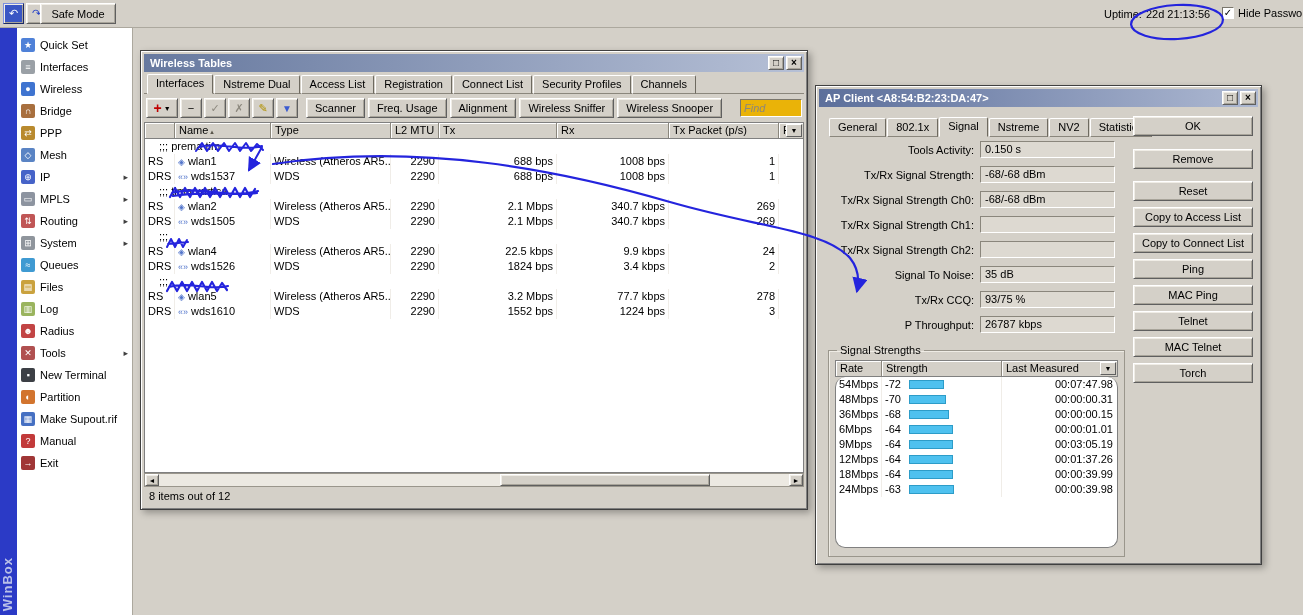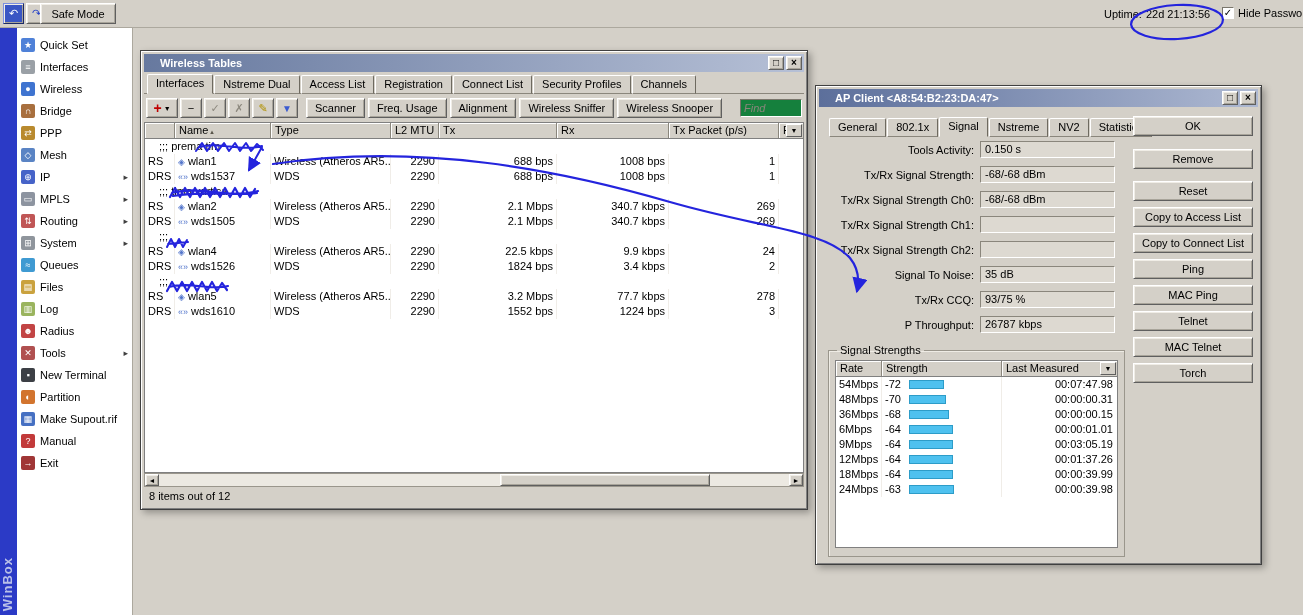--- a/index.html
+++ b/index.html
@@ -2,21 +2,21 @@
 <html><head>
 <meta charset="utf-8">
 <style>
   * { margin:0; padding:0; box-sizing:border-box; }
   html,body { background:#808080; }
   body { font-family:"Liberation Sans", sans-serif; font-size:11px; color:#000; cursor:default; }
   #screen { position:relative; width:1303px; height:615px; background:#d4d0c8; overflow:hidden; }
 
   .btn3d { background:#d4d0c8; border:1px solid; border-color:#ffffff #5f5f5f #5f5f5f #ffffff;
            box-shadow: inset 1px 1px 0 #f0ede6, inset -1px -1px 0 #a8a49a; }
-  .sunken { background:#15803d; border:1px solid; border-color:#7a766c #ffffff #ffffff #7a766c; }
+  .sunken { background:#eab308; border:1px solid; border-color:#7a766c #ffffff #ffffff #7a766c; }
 
   
   #topbar { position:absolute; left:0; top:0; width:1303px; height:28px; background:#d4d0c8; border-bottom:1px solid #aca89e; }
   .tb-btn { position:absolute; top:3px; height:21px; display:flex; align-items:center; justify-content:center; }
   #undo-btn { left:3px; width:21px; background:#3a56c4; color:#fff; border-color:#7d90e0 #1c2a66 #1c2a66 #7d90e0; }
   #redo-btn { left:26px; width:21px; color:#2743c8; }
   #safe-btn { left:40px; width:76px; padding:0 6px; }
   #uptime { position:absolute; left:1104px; top:8px; white-space:nowrap; }
   #uptime .val { margin-left:4px; }
   #hidepw { position:absolute; left:1222px; top:7px; display:flex; align-items:center; gap:4px; width:80px; overflow:hidden; white-space:nowrap; }
@@ -28,21 +28,21 @@
            writing-mode:vertical-rl; transform:rotate(180deg); color:#b9c0e8; font-weight:bold; font-size:13px; letter-spacing:1px; }
   #sidebar { position:absolute; left:17px; top:28px; width:116px; height:587px; background:#ffffff; border-right:1px solid #aca89e; padding-top:6px; }
   .sb-item { height:22px; display:flex; align-items:center; gap:5px; padding:0 4px; }
   .sb-icon { width:14px; height:14px; border-radius:2px; color:#fff; font-size:9px; line-height:14px; text-align:center; flex:none; }
   .sb-label { flex:1; white-space:nowrap; overflow:hidden; }
   .sb-arrow { color:#404040; font-size:9px; }
 
   
   .window { position:absolute; background:#d4d0c8; border:1px solid #404040; padding:3px;
             box-shadow: inset 1px 1px 0 #ffffff, inset -1px -1px 0 #808080, 3px 3px 7px rgba(0,0,0,.3); }
-  .titlebar { height:18px; display:flex; align-items:center; color:#fff; font-weight:bold; padding:0 2px 0 16px;
+  .titlebar { height:18px; display:flex; align-items:center; color:#fff; font-weight:bold; padding:0 2px 0 6px;
               background:linear-gradient(90deg,#67799f,#b6c0d6); }
   .wbtns { margin-left:auto; display:flex; gap:2px; }
   .wbtn { width:16px; height:14px; display:flex; align-items:center; justify-content:center; color:#000; font-size:10px; line-height:10px; }
   .tabs { display:flex; align-items:flex-end; margin-top:2px; padding-left:3px; height:20px; border-bottom:1px solid #8a867c; }
   .tab { border:1px solid; border-color:#fff #6e6a60 #8a867c #fff; background:#d4d0c8; padding:2px 8px 3px;
          border-radius:2px 2px 0 0; margin-right:1px; margin-bottom:-1px; white-space:nowrap; }
   .tab.active { border-bottom-color:#d4d0c8; padding-bottom:4px; }
 
   
   .toolbar { display:flex; align-items:center; gap:2px; padding:4px 2px; }
@@ -86,21 +86,21 @@
   #ap-tabs { position:absolute; left:10px; top:28px; border-bottom:none; }
   #ap-fields { position:absolute; left:6px; top:55px; width:302px; }
   .fldrow { display:flex; align-items:center; height:17px; margin-bottom:8px; }
   .fldlbl { width:158px; text-align:right; padding-right:6px; white-space:nowrap; }
   .fldbox { width:135px; height:17px; background:#ddd9d1; border:1px solid; border-color:#8a867c #ffffff #ffffff #8a867c;
             padding:1px 4px; line-height:13px; white-space:nowrap; overflow:hidden; }
   #sig-group { position:absolute; left:12px; top:258px; width:297px; height:213px; border:1px solid #9a968c;
                box-shadow:inset 1px 1px 0 #efece5; padding:0; }
   #sig-group legend { margin-left:8px; padding:0 3px; }
   .sigtbl { position:absolute; left:6px; top:4px; right:6px; bottom:8px; display:flex; flex-direction:column; }
-  #sig-body { flex:1; }
+  #sig-body { flex:1;border-radius:10px; }
   .sig { display:flex; align-items:center; }
   .signum { width:24px; flex:none; }
   .sigbar { height:9px; display:inline-block; border:1px solid #2d9cc8; }
   .tm { text-align:right; padding-right:4px; }
   #ap-buttons { position:absolute; right:8px; top:30px; width:120px; }
   .apbtn { height:20px; display:flex; align-items:center; justify-content:center; white-space:nowrap; }
 
   
   #ink { position:absolute; left:0; top:0; z-index:99; pointer-events:none; }
   .ink { stroke-linecap:round; stroke-linejoin:round; }

